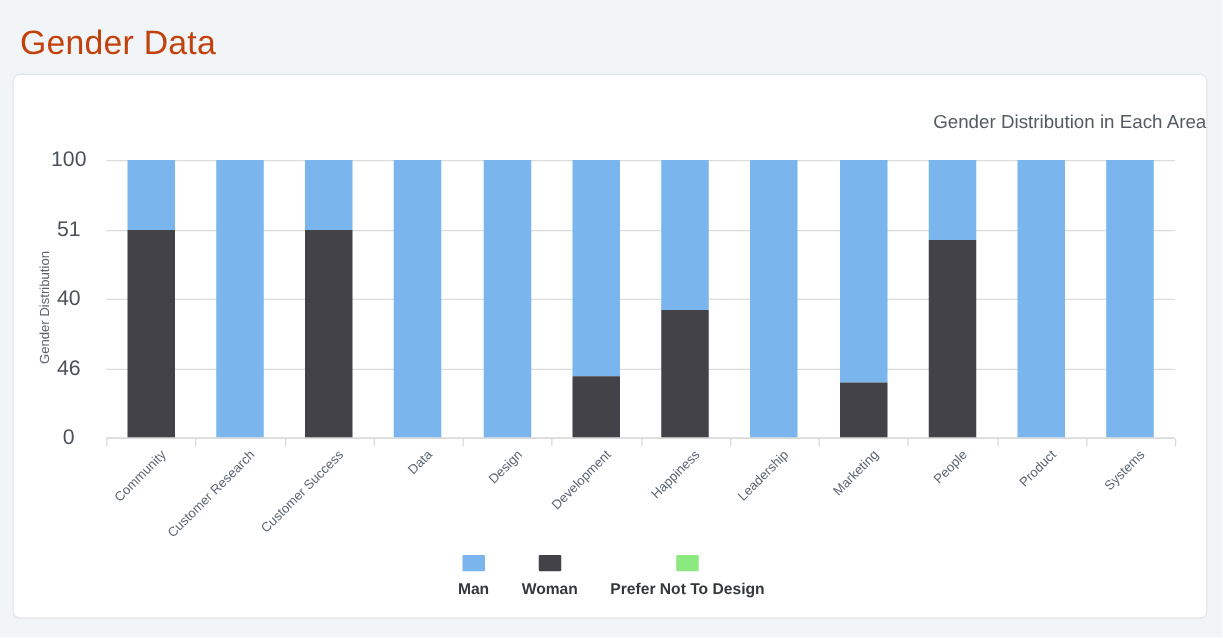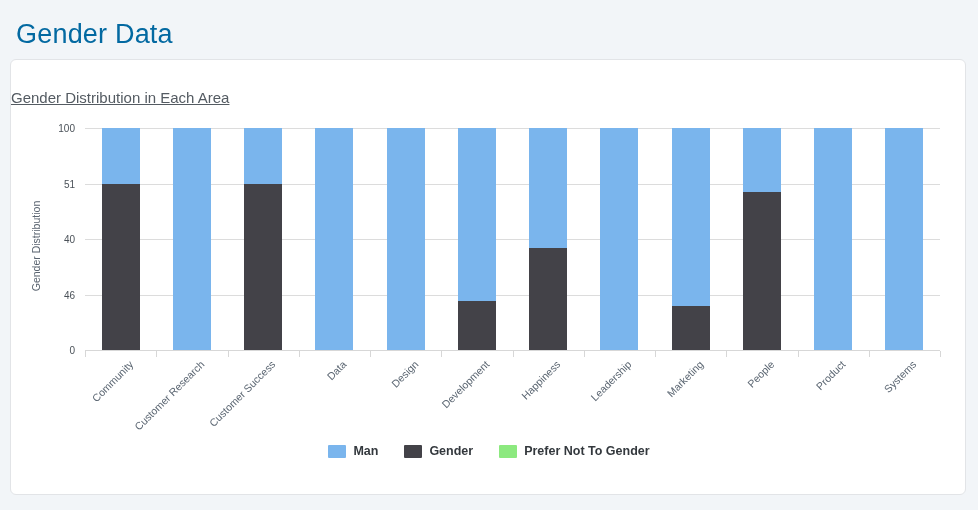--- a/index.html
+++ b/index.html
@@ -9,43 +9,42 @@
   body {
     width: 978px;
     height: 510px;
     background: #f2f5f8;
     font-family: "Liberation Sans", sans-serif;
     overflow: hidden;
   }
   #page-title {
     font-size: 27px;
     font-weight: 400;
-    color: #0369a1;
+    color: #c2410c;
     padding: 18px 0 0 16px;
     letter-spacing: 0.2px;
     line-height: 1.2;
   }
   #chart-card {
     position: absolute;
     left: 10px;
     top: 59px;
     width: 956px;
     height: 436px;
     background: #ffffff;
     border: 1px solid #e2e4e7;
     border-radius: 6px;
     box-sizing: border-box;
   }
   #chart-title {
-    text-align: left;
+    text-align: right;
     font-size: 15px;
     color: #545b62;
     padding-top: 29px;
     font-weight: 400;
-    text-decoration: underline;
   }
   
   #plot-wrap {
     position: absolute;
     left: 0;
     top: 0;
     width: 956px;
     height: 436px;
   }
   #y-axis-title {
@@ -56,22 +55,22 @@
     text-align: center;
     transform: rotate(-90deg);
     font-size: 10.5px;
     color: #5a6470;
     white-space: nowrap;
   }
   .y-tick-label {
     position: absolute;
     right: 0;
     width: 40px;
-    text-align: right;
-    font-size: 10px;
+    text-align: center;
+    font-size: 17px;
     color: #4a5158;
     transform: translateY(-50%);
   }
   #y-ticks {
     position: absolute;
     left: 20px;
     top: 0;
     width: 44px;
     height: 436px;
   }
@@ -147,20 +146,21 @@
     width: 956px;
     display: flex;
     justify-content: center;
     align-items: center;
     gap: 26px;
   }
   .legend-item {
     display: flex;
     align-items: center;
     gap: 7px;
+    flex-direction: column;
   }
   .legend-swatch {
     width: 18px;
     height: 13px;
     border-radius: 1px;
   }
   .legend-label {
     font-size: 12.5px;
     color: #33383d;
     font-weight: bold;
@@ -294,21 +294,21 @@
         <div class="x-tick" style="left: 929px;"></div>
       </div>
 
     <div id="legend">
         <div class="legend-item">
           <div class="legend-swatch" style="background: rgb(122, 181, 237);"></div>
           <div class="legend-label">Man</div>
         </div>
         <div class="legend-item">
           <div class="legend-swatch" style="background: rgb(67, 66, 72);"></div>
-          <div class="legend-label">Gender</div>
+          <div class="legend-label">Woman</div>
         </div>
         <div class="legend-item">
           <div class="legend-swatch" style="background: rgb(140, 233, 127);"></div>
-          <div class="legend-label">Prefer Not To Gender</div>
+          <div class="legend-label">Prefer Not To Design</div>
         </div>
       </div>
   </div>
 </div>
 
 </body></html>

